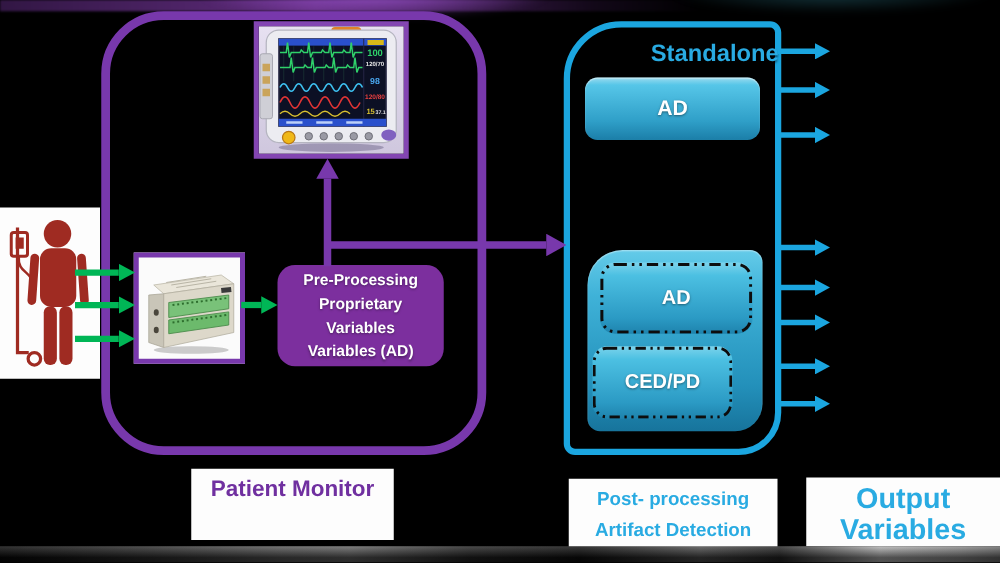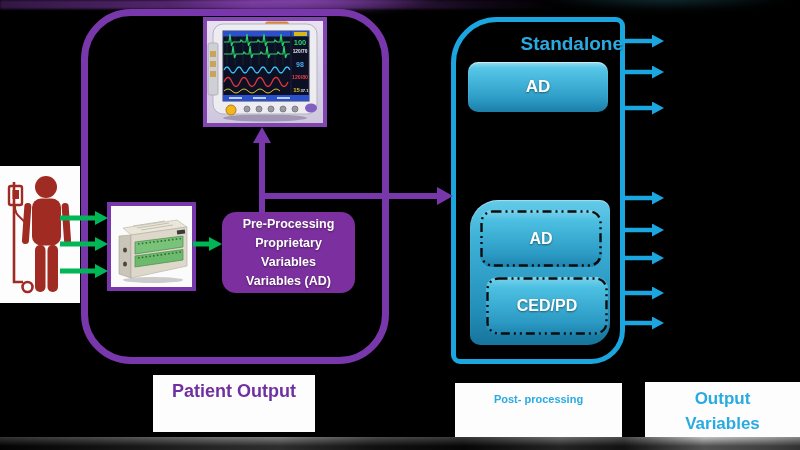--- a/index.html
+++ b/index.html
@@ -42,29 +42,29 @@
     text-shadow:0 1px 2px rgba(0,0,0,.45);}
   .standalone-ad{left:468px;top:62px;width:140px;height:50px;font-size:17px;line-height:50px;}
   .coupled-outer{left:470px;top:200px;width:140px;height:145px;z-index:3;border-radius:28px 10px 22px 10px;
     background:linear-gradient(180deg,#64cbe9 0%,#3fb2d8 25%,#2390ba 75%,#17749c 100%);
     box-shadow:inset 0 1px 1px rgba(255,255,255,.4),0 2px 4px rgba(0,0,0,.5);}
   .coupled-inner{position:absolute;border-radius:12px;color:#fff;text-align:center;font-size:16px;
     background:linear-gradient(180deg,#7dd4ec 0%,#4cc0e2 18%,#2b9ac4 78%,#1e83ad 100%);
     text-shadow:0 1px 2px rgba(0,0,0,.45);}
   .coupled-inner svg{position:absolute;left:0;top:0;width:100%;height:100%;}
   .ci-ad{left:10px;top:10px;width:122px;height:57px;line-height:57px;}
-  .ci-ced{left:16px;top:77px;width:122px;height:58px;line-height:58px;}
+  .ci-ced{left:4px;top:77px;width:112px;height:58px;line-height:58px;}
   
   .caption{z-index:2;text-align:center;background:#fdfdfd;}
   .cap-oem{left:153px;top:375px;width:162px;height:57px;color:var(--purple_text,#7030a0);
     font-size:18px;line-height:26px;padding-top:3px;box-sizing:border-box;}
   .cap-post{left:455px;top:383px;width:167px;height:56px;color:var(--cyan_text,#29abe2);
-    font-size:11px;line-height:25px;padding-top:4px;box-sizing:border-box;}
+    font-size:15px;line-height:25px;padding-top:4px;box-sizing:border-box;}
   .cap-out{left:645px;top:382px;width:155px;height:55px;color:var(--cyan_text,#29abe2);
-    font-size:17px;line-height:25px;padding-top:4px;box-sizing:border-box;}
+    font-size:23px;line-height:25px;padding-top:4px;box-sizing:border-box;}
   
   #connectors{position:absolute;left:0;top:0;width:800px;height:450px;z-index:6;pointer-events:none;}
   .bottom-bar{left:0;top:437px;width:800px;height:13px;z-index:7;
     background:linear-gradient(180deg,rgba(255,255,255,.18),rgba(0,0,0,.55) 70%),
       linear-gradient(90deg,#070707 0%,#2e2e2e 15%,#575757 28%,#646464 35%,#242424 47%,#0e0e0e 58%,#4e4e4e 70%,#262626 78%,#b5b5b5 88%,#8d8d8d 96%,#6e6e6e 100%);}
 </style>
 </head>
 <body>
 
 <div id="stage">
@@ -175,24 +175,25 @@
     </div>
     <div class="coupled-inner ci-ced">
       <svg viewBox="0 0 122 58" preserveAspectRatio="none">
         <rect x="1.5" y="1.5" width="119" height="55" rx="11" fill="none" stroke="#0d0d0d" stroke-width="2.4" stroke-dasharray="9 4 2 4 2 4"></rect>
       </svg>
       <span>CED/PD</span>
     </div>
   </div>
 
   <div class="abs caption cap-oem">
-    <div>Patient Output</div>
+    <div>Patient Monitor</div>
   </div>
   <div class="abs caption cap-post">
     <div>Post- processing</div>
+    <div>Artifact Detection</div>
   </div>
   <div class="abs caption cap-out">
     <div>Output</div>
     <div>Variables</div>
   </div>
 
   <svg id="connectors">
     <defs>
       <marker id="mgreen" markerUnits="userSpaceOnUse" markerWidth="13" markerHeight="14" refX="0" refY="7" orient="auto">
         <path d="M0,0 L13,7 L0,14 Z" fill="#00b656"></path>

